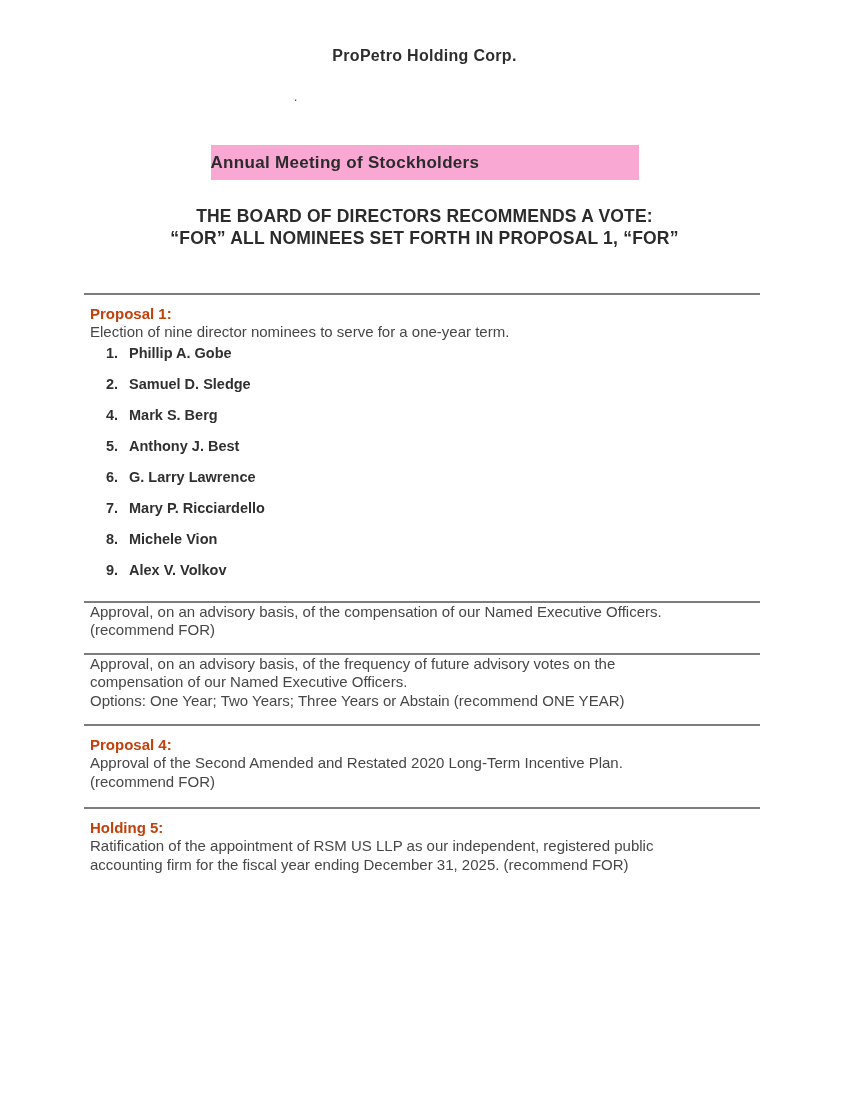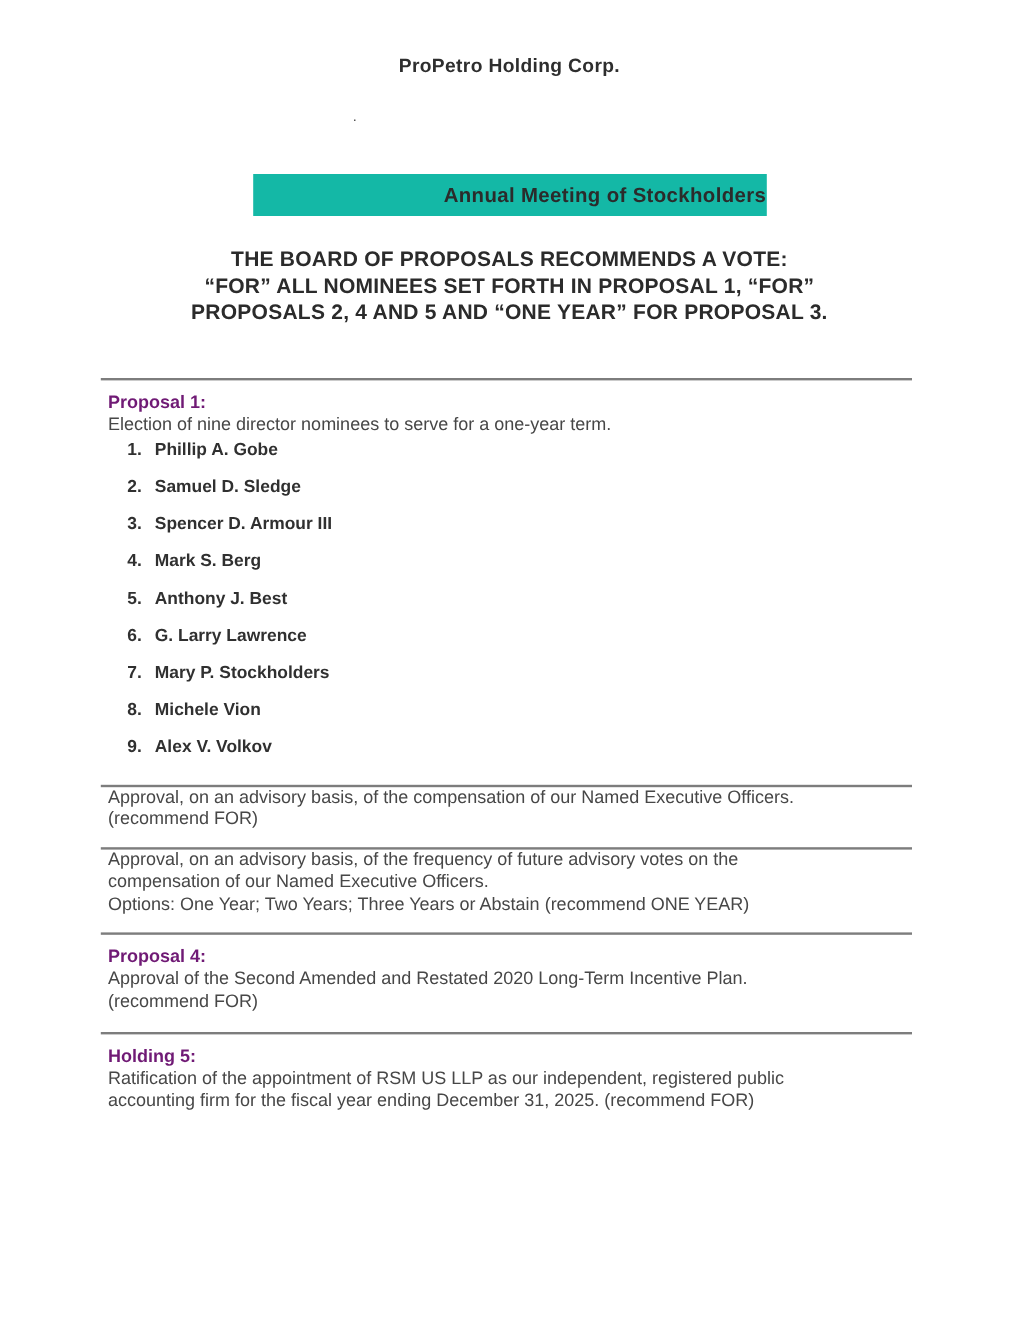--- a/index.html
+++ b/index.html
@@ -25,24 +25,24 @@
     position: absolute;
     left: 294px;
     top: 90px;
     font-size: 12px;
     color: #4a4a4a;
   }
   .banner {
     width: 428px;
     height: 35px;
     margin: 80px auto 0 auto;
-    background: #14b8a6;
+    background: #f9a8d4;
     display: flex;
     align-items: center;
-    justify-content: flex-end;
+    justify-content: flex-start;
   }
   .banner-label {
     font-size: 17px;
     font-weight: bold;
     letter-spacing: 0.3px;
     color: #2b2b2b;
   }
   .recommendation {
     margin-top: 25px;
     text-align: center;
@@ -62,21 +62,21 @@
   }
   .sec-1 .divider { margin-top: 44px; }
   .sec-2 .divider { margin-top: 21px; }
   .sec-3 .divider { margin-top: 13px; }
   .sec-4 .divider { margin-top: 14px; }
   .sec-5 .divider { margin-top: 16px; }
   .prop-heading {
     margin-top: 9px;
     font-size: 15px;
     font-weight: bold;
-    color: #701a75;
+    color: #c2410c;
     line-height: 19px;
     padding-left: 6px;
   }
   .prop-body {
     font-size: 15px;
     color: #474747;
     line-height: 18.5px;
     white-space: pre-line;
     padding-left: 6px;
   }
@@ -104,52 +104,48 @@
 
   <div class="doc-title">ProPetro Holding Corp.</div>
 
   <div class="stray-dot">.</div>
 
   <div class="banner">
     <span class="banner-label">Annual Meeting of Stockholders</span>
   </div>
 
   <div class="recommendation">
-    <div>THE BOARD OF PROPOSALS RECOMMENDS A VOTE:</div>
+    <div>THE BOARD OF DIRECTORS RECOMMENDS A VOTE:</div>
     <div>“FOR” ALL NOMINEES SET FORTH IN PROPOSAL 1, “FOR”</div>
-    <div>PROPOSALS 2, 4 AND 5 AND “ONE YEAR” FOR PROPOSAL 3.</div>
   </div>
 
   <div class="content">
 
     <div class="section sec-1">
       <hr class="divider">
       <div class="prop-heading">Proposal 1:</div>
       <div class="prop-body">Election of nine director nominees to serve for a one-year term.</div>
       <div class="nominees">
         <div class="nominee">
           <span class="num">1.</span><span>Phillip A. Gobe</span>
         </div>
         <div class="nominee">
           <span class="num">2.</span><span>Samuel D. Sledge</span>
         </div>
         <div class="nominee">
-          <span class="num">3.</span><span>Spencer D. Armour III</span>
-        </div>
-        <div class="nominee">
           <span class="num">4.</span><span>Mark S. Berg</span>
         </div>
         <div class="nominee">
           <span class="num">5.</span><span>Anthony J. Best</span>
         </div>
         <div class="nominee">
           <span class="num">6.</span><span>G. Larry Lawrence</span>
         </div>
         <div class="nominee">
-          <span class="num">7.</span><span>Mary P. Stockholders</span>
+          <span class="num">7.</span><span>Mary P. Ricciardello</span>
         </div>
         <div class="nominee">
           <span class="num">8.</span><span>Michele Vion</span>
         </div>
         <div class="nominee">
           <span class="num">9.</span><span>Alex V. Volkov</span>
         </div>
       </div>
     </div>
 

